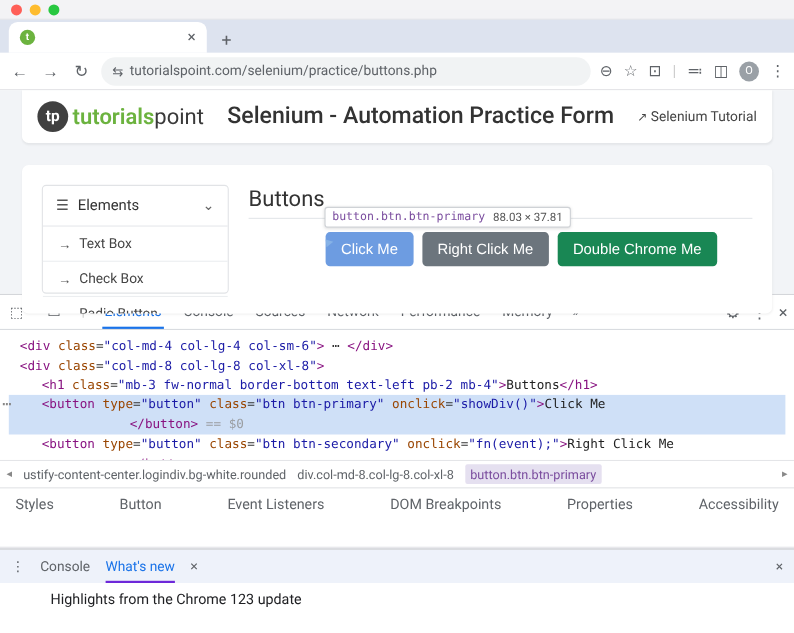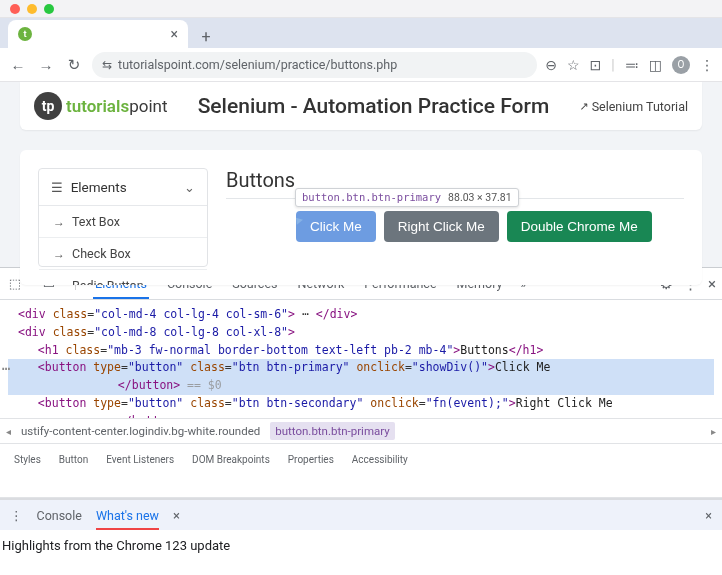--- a/index.html
+++ b/index.html
@@ -23,21 +23,21 @@
   .url-field { flex: 1; background: #f1f3f4; border-radius: 14px; height: 26px; display: flex; align-items: center; padding: 0 10px; gap: 6px; color: #5f6368; font-size: 12.5px; }
   .url-site-icon { font-size: 12px; }
   .right-icons { display: flex; gap: 10px; align-items: center; color: #5f6368; font-size: 14px; }
   .profile-chip { width: 18px; height: 18px; border-radius: 50%; background: #9aa0a6; color: #fff; font-size: 10px; display: flex; align-items: center; justify-content: center; }
 
   
   .viewport { background: #f2f4f7; height: 185px; padding: 0 20px; position: relative; }
   .site-header { background: #fff; border-radius: 0 0 6px 6px; box-shadow: 0 1px 2px rgba(0,0,0,0.06); height: 48px; display: flex; align-items: center; padding: 0 14px; }
   .logo { display: flex; align-items: center; gap: 4px; }
   .logo-circle { width: 28px; height: 28px; border-radius: 50%; background: #404040; display: flex; align-items: center; justify-content: center; color: #fff; font-weight: bold; font-size: 14px; }
-  .logo-text { color: #3a3a3a; font-size: 17px; text-align: center; }
+  .logo-text { color: #3a3a3a; font-size: 20px; text-align: center; }
   .logo-text .tut { color: #6cb33f; font-weight: 600; }
   .page-title { flex: 1; text-align: center; font-size: 21px; color: #333; font-weight: 500; }
   .tutorial-link { color: #444; font-size: 12.5px; display: flex; align-items: center; gap: 3px; }
   .ext-icon { font-size: 11px; }
 
   .content-panel { background: #fff; border-radius: 6px; margin-top: 20px; padding: 18px; display: flex; gap: 18px; box-shadow: 0 1px 2px rgba(0,0,0,0.05); height: 135px; overflow: hidden; }
   .sidebar { width: 170px; border: 1px solid #e1e3e6; border-radius: 4px; }
   .sidebar-header { display: flex; align-items: center; padding: 10px 12px; border-bottom: 1px solid #e6e8eb; font-size: 13.5px; color: #333; }
   .hamburger { margin-right: 8px; font-size: 13px; color: #555; }
   .chevron { margin-left: auto; color: #666; font-size: 13px; }
@@ -76,30 +76,30 @@
   .text-node { color: #222; }
   .eq-zero { color: #9a9da1; }
   .three-dots { position: absolute; left: 2px; top: 58px; color: #888; font-size: 14px; }
   .tri { color: #777; display: inline-block; width: 10px; }
 
   .breadcrumb-bar { height: 26px; border-top: 1px solid #e1e3e6; border-bottom: 1px solid #e1e3e6; display: flex; align-items: center; font-size: 11.5px; color: #5f6368; padding: 0 6px; gap: 10px; }
   .bc-item { white-space: nowrap; }
   .bc-item.active { background: #e5e0f0; color: #7a4c9e; padding: 2px 5px; border-radius: 2px; }
   .bc-arrow { color: #888; font-size: 10px; }
 
-  .styles-tabbar { height: 30px; display: flex; align-items: center; gap: 18px; padding: 0 14px; font-size: 10px; color: #5f6368; }
+  .styles-tabbar { height: 30px; display: flex; align-items: center; gap: 18px; padding: 0 14px; font-size: 13px; color: #5f6368; justify-content: space-between; }
   .styles-tab.active { color: #1a73e8; border-bottom: 2px solid #1a73e8; padding-bottom: 5px; padding-top: 7px; }
   .styles-body { height: 24px; border-bottom: 1px solid #e1e3e6; }
 
   .drawer { border-top: 2px solid #dadce0; background: #fff; }
   .drawer-tabbar { height: 30px; display: flex; align-items: center; padding: 0 10px; gap: 14px; background: #eef2fa; font-size: 12.5px; color: #5f6368; }
-  .drawer-tab.active { color: #1a73e8; border-bottom: 2px solid #ef4444; padding-bottom: 5px; padding-top: 7px; }
+  .drawer-tab.active { color: #1a73e8; border-bottom: 2px solid #6d28d9; padding-bottom: 5px; padding-top: 7px; }
   .drawer-close-x { margin-left: 0; color: #5f6368; font-size: 13px; }
   .drawer-spacer { flex: 1; }
-  .drawer-body { padding: 8px 2px; font-size: 13px; color: #202124; }
+  .drawer-body { padding: 8px 22px; font-size: 13px; color: #202124; margin-left: 24px; }
 </style>
 </head>
 <body>
 
 <div class="window-controls">
   <div class="traffic-light tl-red"></div>
   <div class="traffic-light tl-yel"></div>
   <div class="traffic-light tl-grn"></div>
 </div>
 
@@ -204,20 +204,21 @@
     <div class="dom-line"><span class="tri">▸</span><span class="tag">&lt;div </span><span class="attr">class</span>=<span class="val">"col-md-4 col-lg-4 col-sm-6"</span><span class="tag">&gt;</span> ⋯ <span class="tag">&lt;/div&gt;</span></div>
     <div class="dom-line"><span class="tri">▾</span><span class="tag">&lt;div </span><span class="attr">class</span>=<span class="val">"col-md-8 col-lg-8 col-xl-8"</span><span class="tag">&gt;</span></div>
     <div class="dom-line indent1">&nbsp;&nbsp;<span class="tag">&lt;h1 </span><span class="attr">class</span>=<span class="val">"mb-3 fw-normal border-bottom text-left pb-2 mb-4"</span><span class="tag">&gt;</span><span class="text-node">Buttons</span><span class="tag">&lt;/h1&gt;</span></div>
     <div class="dom-line indent1 sel">&nbsp;&nbsp;<span class="tag">&lt;button </span><span class="attr">type</span>=<span class="val">"button"</span> <span class="attr">class</span>=<span class="val">"btn btn-primary"</span> <span class="attr">onclick</span>=<span class="val">"showDiv()"</span><span class="tag">&gt;</span><span class="text-node">Click Me</span><br>&nbsp;&nbsp;<span class="tag">&lt;/button&gt;</span><span class="eq-zero"> == $0</span></div>
     <div class="dom-line indent1">&nbsp;&nbsp;<span class="tag">&lt;button </span><span class="attr">type</span>=<span class="val">"button"</span> <span class="attr">class</span>=<span class="val">"btn btn-secondary"</span> <span class="attr">onclick</span>=<span class="val">"fn(event);"</span><span class="tag">&gt;</span><span class="text-node">Right Click Me</span><br>&nbsp;&nbsp;<span class="tag">&lt;/button&gt;</span></div>
   </div>
 
   <div class="breadcrumb-bar">
     <span class="bc-arrow">◂</span>
     <span class="bc-item">ustify-content-center.logindiv.bg-white.rounded</span>
+    <span class="bc-item">div.col-md-8.col-lg-8.col-xl-8</span>
     <span class="bc-item active">button.btn.btn-primary</span>
     <span class="bc-arrow" style="margin-left:auto">▸</span>
   </div>
 
   <div class="styles-tabbar">
     <span class="styles-tab">Styles</span>
     <span class="styles-tab">Button</span>
     <span class="styles-tab">Event Listeners</span>
     <span class="styles-tab">DOM Breakpoints</span>
     <span class="styles-tab">Properties</span>

